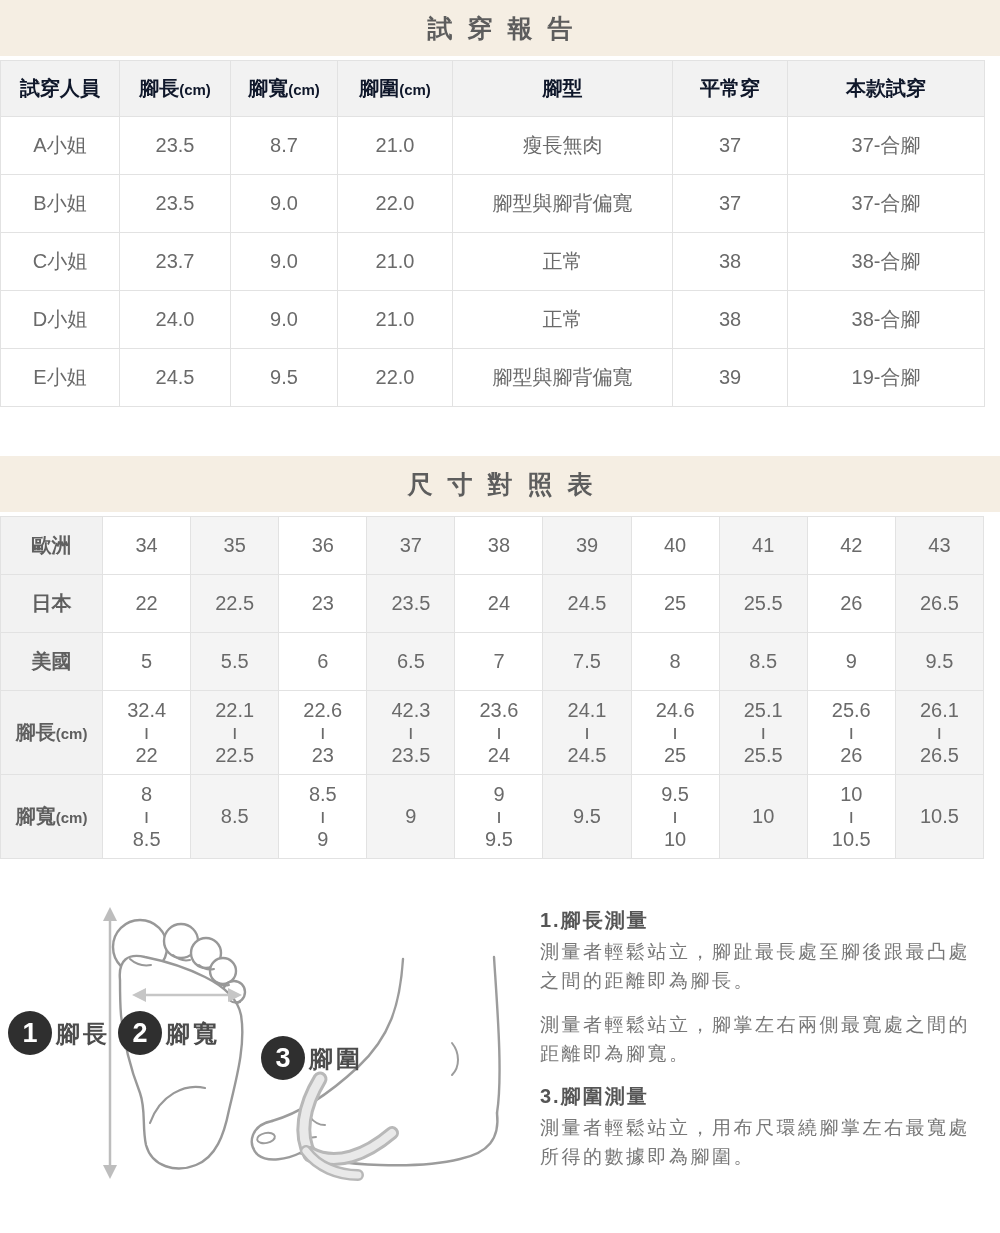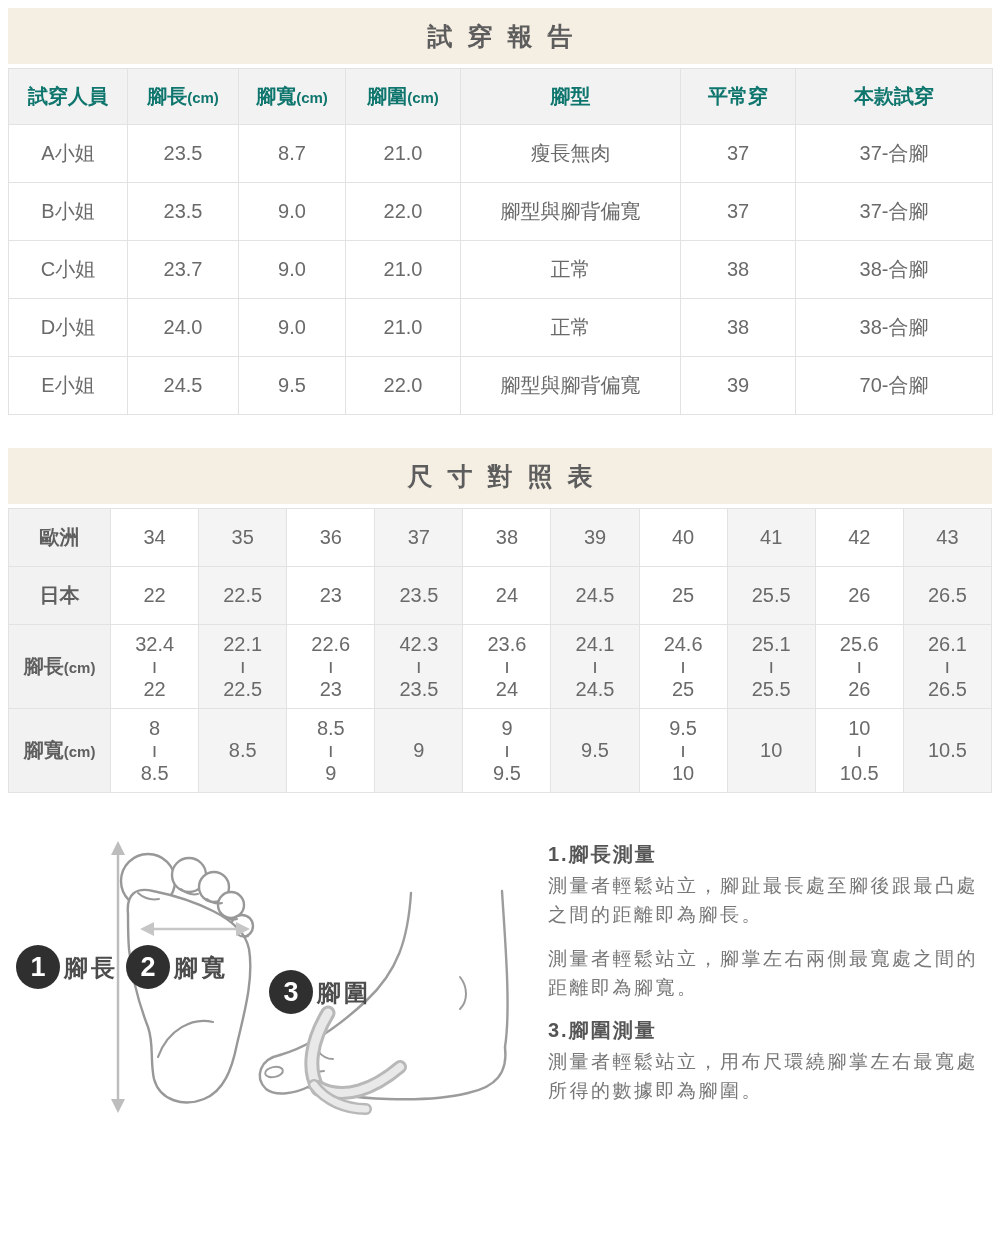--- a/index.html
+++ b/index.html
@@ -1,38 +1,38 @@
 <!DOCTYPE html>
 <html><head>
 <meta charset="utf-8">
 <style>
   html,body { margin:0; padding:0; background:#fff; }
   body { width:1000px; height:1233px; font-family:"Liberation Sans","DejaVu Sans",sans-serif; color:#686868; }
-  .page { width:1000px; box-sizing:border-box; padding:8px; }
+  .page { width:1000px; box-sizing:border-box; padding:0; }
 
   .band {
     height:56px; background:#f5eee3; display:flex; align-items:center; justify-content:center;
     font-size:25px; font-weight:bold; color:#5d5d5d; letter-spacing:15px; padding-left:15px;
     box-sizing:border-box; margin-bottom:4px;
   }
 
   table { border-collapse:collapse; width:984px; table-layout:fixed; }
   th,td { border:1px solid #e2e2e2; text-align:center; vertical-align:middle;
           font-size:20px; font-weight:normal; color:#6a6a6a; padding:0; }
-  thead th { background:#f2f2f2; font-weight:bold; color:#0f766e; }
+  thead th { background:#f2f2f2; font-weight:bold; color:#0f172a; }
   th small, td small { font-size:15px; font-weight:bold; }
   .t1 tbody tr { height:58px; }
   .t1 thead tr { height:56px; }
   .t2 .r-std { height:58px; }
   .t2 .r-tall { height:84px; }
   .lab { background:#f2f2f2; font-weight:bold; color:#5f5f5f; }
   .alt { background:#f4f4f4; }
   .range { white-space:pre-line; line-height:1.12; }
 
-  .sec2 { margin-top:33px; }
+  .sec2 { margin-top:49px; }
 
   .diagram { margin-top:36px; display:flex; }
   .diagram svg { flex:0 0 540px; }
   .notes { width:436px; box-sizing:border-box; padding-top:8px; }
   .note-h { font-size:20px; font-weight:bold; color:#555; letter-spacing:2px; margin:4px 0 3px 0; }
   .note-b { font-size:19px; color:#777; letter-spacing:2.5px; line-height:1.55; margin:0 0 14px 0; }
 </style>
 </head>
 <body>
 
@@ -98,21 +98,21 @@
             <td>38</td>
             <td>38-合腳</td>
         </tr>
         <tr>
           <td>E小姐</td>
             <td>24.5</td>
             <td>9.5</td>
             <td>22.0</td>
             <td>腳型與腳背偏寬</td>
             <td>39</td>
-            <td>70-合腳</td>
+            <td>19-合腳</td>
         </tr>
       </tbody>
     </table>
   </section>
 
   <section class="sec2">
     <div class="band">尺寸對照表</div>
     <table class="t2">
       <colgroup>
         <col style="width:102px">
@@ -147,20 +147,33 @@
             <td class="alt">22.5</td>
             <td>23</td>
             <td class="alt">23.5</td>
             <td>24</td>
             <td class="alt">24.5</td>
             <td>25</td>
             <td class="alt">25.5</td>
             <td>26</td>
             <td class="alt">26.5</td>
         </tr>
+        <tr class="r-std">
+          <th class="lab"><span>美國</span></th>
+          <td>5</td>
+            <td class="alt">5.5</td>
+            <td>6</td>
+            <td class="alt">6.5</td>
+            <td>7</td>
+            <td class="alt">7.5</td>
+            <td>8</td>
+            <td class="alt">8.5</td>
+            <td>9</td>
+            <td class="alt">9.5</td>
+        </tr>
         <tr class="r-tall">
           <th class="lab"><span>腳長</span><small>(cm)</small></th>
           <td class="range">32.4
 ı
 22</td>
             <td class="range alt">22.1
 ı
 22.5</td>
             <td class="range">22.6
 ı

